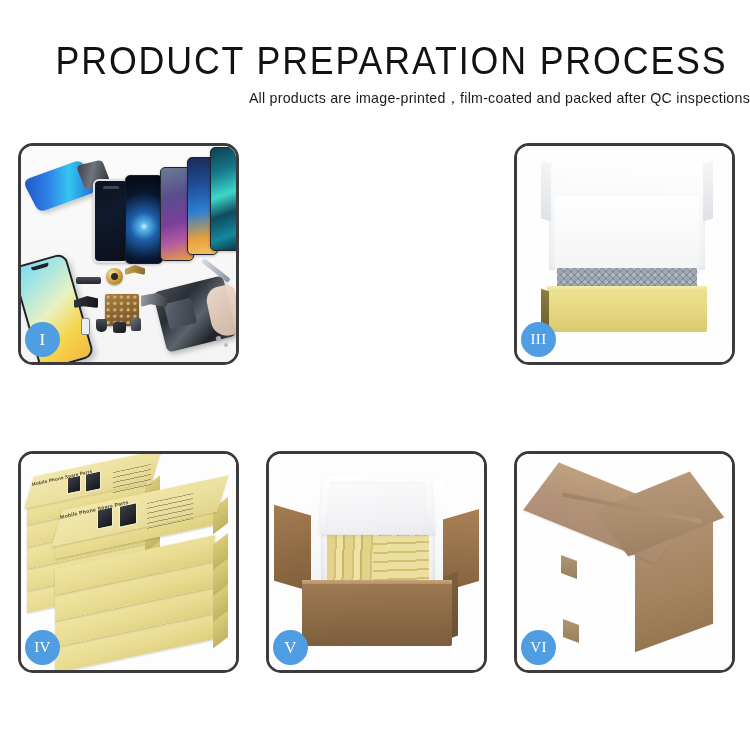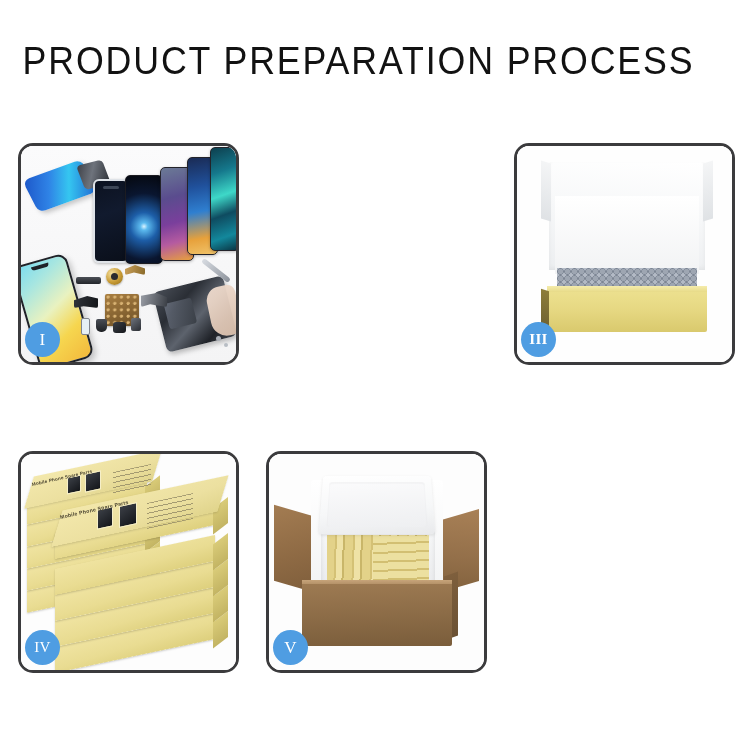--- a/index.html
+++ b/index.html
@@ -18,21 +18,21 @@
     width: 750px;
     height: 750px;
     background: #ffffff;
   }
 
   
   .header {
     position: absolute;
     left: 0; top: 0;
     width: 750px;
-    text-align: left;
+    text-align: right;
   }
   .title {
     margin-top: 41px;
     font-family: "Liberation Sans", sans-serif;
     font-size: 38px;
     line-height: 40px;
     font-weight: 400;
     color: #121212;
     letter-spacing: 2.0px;
     transform: scaleX(0.94);
@@ -68,21 +68,21 @@
   }
   .panel .inner {
     position: absolute;
     inset: 0;
     border-radius: 12px;
     overflow: hidden;
     background: #fcfcfc;
   }
   .panel.c0 { left: 0px; }
   .panel.c1 { left: 248px; }
-  .panel.c2 { left: 496px; font-weight: bold; }
+  .panel.c2 { left: 496px; }
   .panel.r0 { top: 0px; }
   .panel.r1 { top: 308px; }
 
   
   .badge {
     position: absolute;
     left: 4px;
     bottom: 5px;
     width: 35px;
     height: 35px;
@@ -502,20 +502,21 @@
     transform: skewY(20deg); opacity:.9;
   }
 </style>
 </head>
 <body>
 
 <div class="page">
 
   <div class="header">
     <div class="title">PRODUCT PREPARATION PROCESS</div>
+    <div class="subtitle">All products are image-printed，film-coated and packed after QC inspections</div>
   </div>
 
   <div class="grid">
 
     <div class="panel r0 c0">
       <div class="inner">
         <div class="scene-parts">
           <div class="ph ph-flex"></div>
           <div class="ph ph-glass"></div>
           <div class="ph ph-burst"></div>
@@ -621,15 +622,29 @@
           </div>
           <div class="b5-foamlid"></div>
           <div class="b5-rightWall"></div>
           <div class="b5-frontTop"></div>
           <div class="b5-front"></div>
         </div>
       </div>
       <div class="badge">V</div>
     </div>
 
+    <div class="panel r1 c2">
+      <div class="inner">
+        <div class="scene-box6">
+          <div class="b6-left"></div>
+          <div class="b6-right"></div>
+          <div class="b6-top"></div>
+          <div class="b6-top2"></div>
+          <div class="b6-seam"></div>
+          <div class="b6-tapeA"></div>
+          <div class="b6-tapeB"></div>
+        </div>
+      </div>
+      <div class="badge wide">VI</div>
+    </div>
 
   </div>
 </div>
 
 </body></html>

